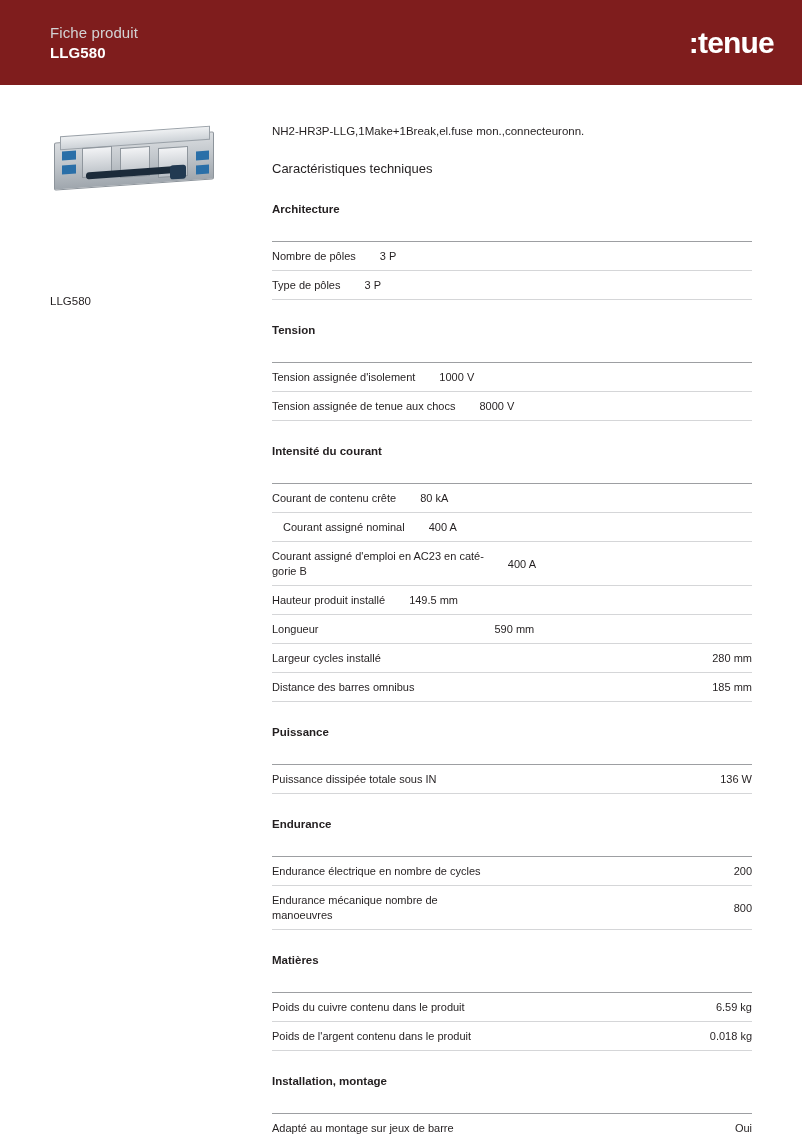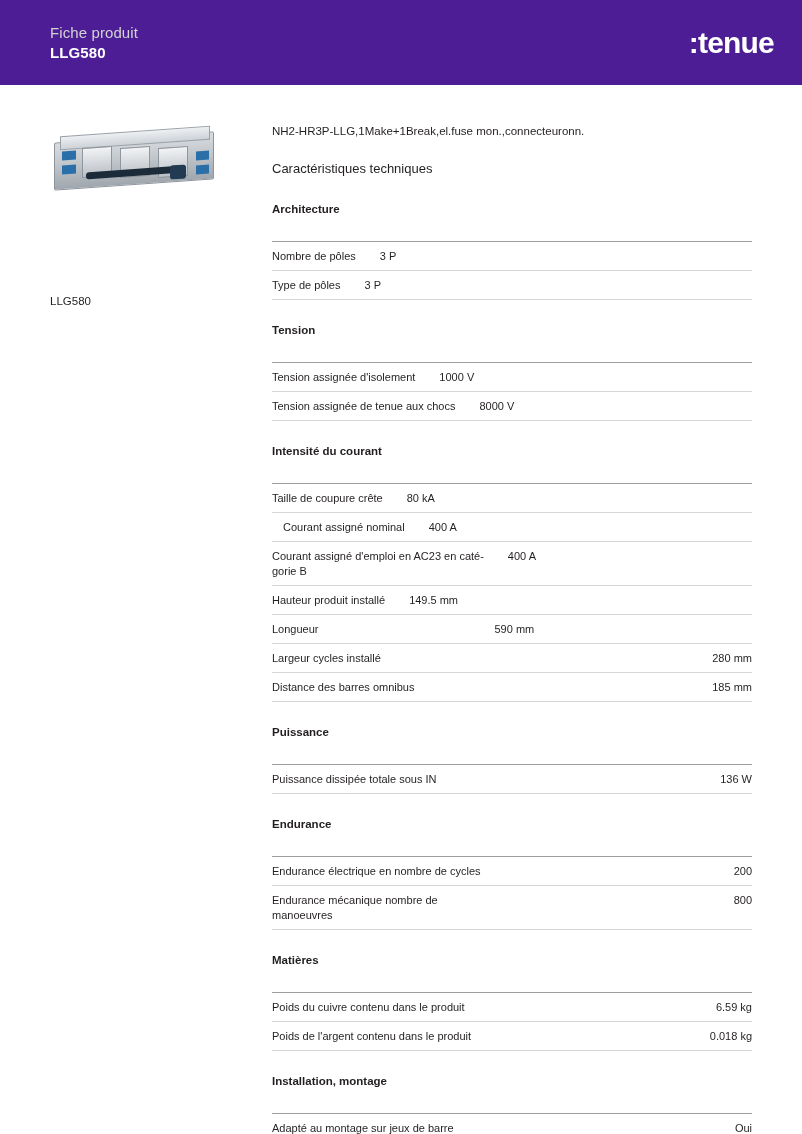--- a/index.html
+++ b/index.html
@@ -9,21 +9,21 @@
     min-height: 1134px;
     background: #ffffff;
     font-family: "Liberation Sans", sans-serif;
     color: #231f20;
     -webkit-font-smoothing: antialiased;
   }
 
   
   .header {
     height: 85px;
-    background: #4c1d95;
+    background: #7f1d1d;
     display: flex;
     align-items: center;
     justify-content: space-between;
     padding: 0 28px 0 50px;
   }
   .header-left { display: flex; flex-direction: column; justify-content: center; }
   .doc-kicker {
     color: #d3d3d4;
     font-size: 15px;
     line-height: 20px;
@@ -150,21 +150,21 @@
     color: #231f20;
     line-height: 16px;
     padding-bottom: 24px;
     border-bottom: 1px solid #9d9fa2;
     margin-top: 22px;
   }
   .group:first-of-type .group-title { margin-top: 0; }
 
   .row {
     display: flex;
-    align-items: flex-start;
+    align-items: center;
     justify-content: space-between;
     border-bottom: 1px solid #d5d6d8;
     padding: 7px 0 6px 0;
     font-size: 11px;
     line-height: 15px;
     color: #231f20;
     min-height: 23px;
   }
   .row .label {
     flex: 0 1 auto;
@@ -233,21 +233,21 @@
             <div class="value">1000 V</div>
           </div>
           <div class="row inline">
             <div class="label" style="white-space: pre-line;">Tension assignée de tenue aux chocs</div>
             <div class="value">8000 V</div>
           </div>
         </div>
         <div class="group">
           <div class="group-title">Intensité du courant</div>
           <div class="row inline">
-            <div class="label" style="white-space: pre-line;">Taille de coupure crête</div>
+            <div class="label" style="white-space: pre-line;">Courant de contenu crête</div>
             <div class="value">80 kA</div>
           </div>
           <div class="row inline">
             <div class="label" style="white-space: pre-line; margin-left: 11px;">Courant assigné nominal</div>
             <div class="value">400 A</div>
           </div>
           <div class="row inline">
             <div class="label" style="white-space: pre-line;">Courant assigné d'emploi en AC23 en caté-
 gorie B</div>
             <div class="value">400 A</div>

